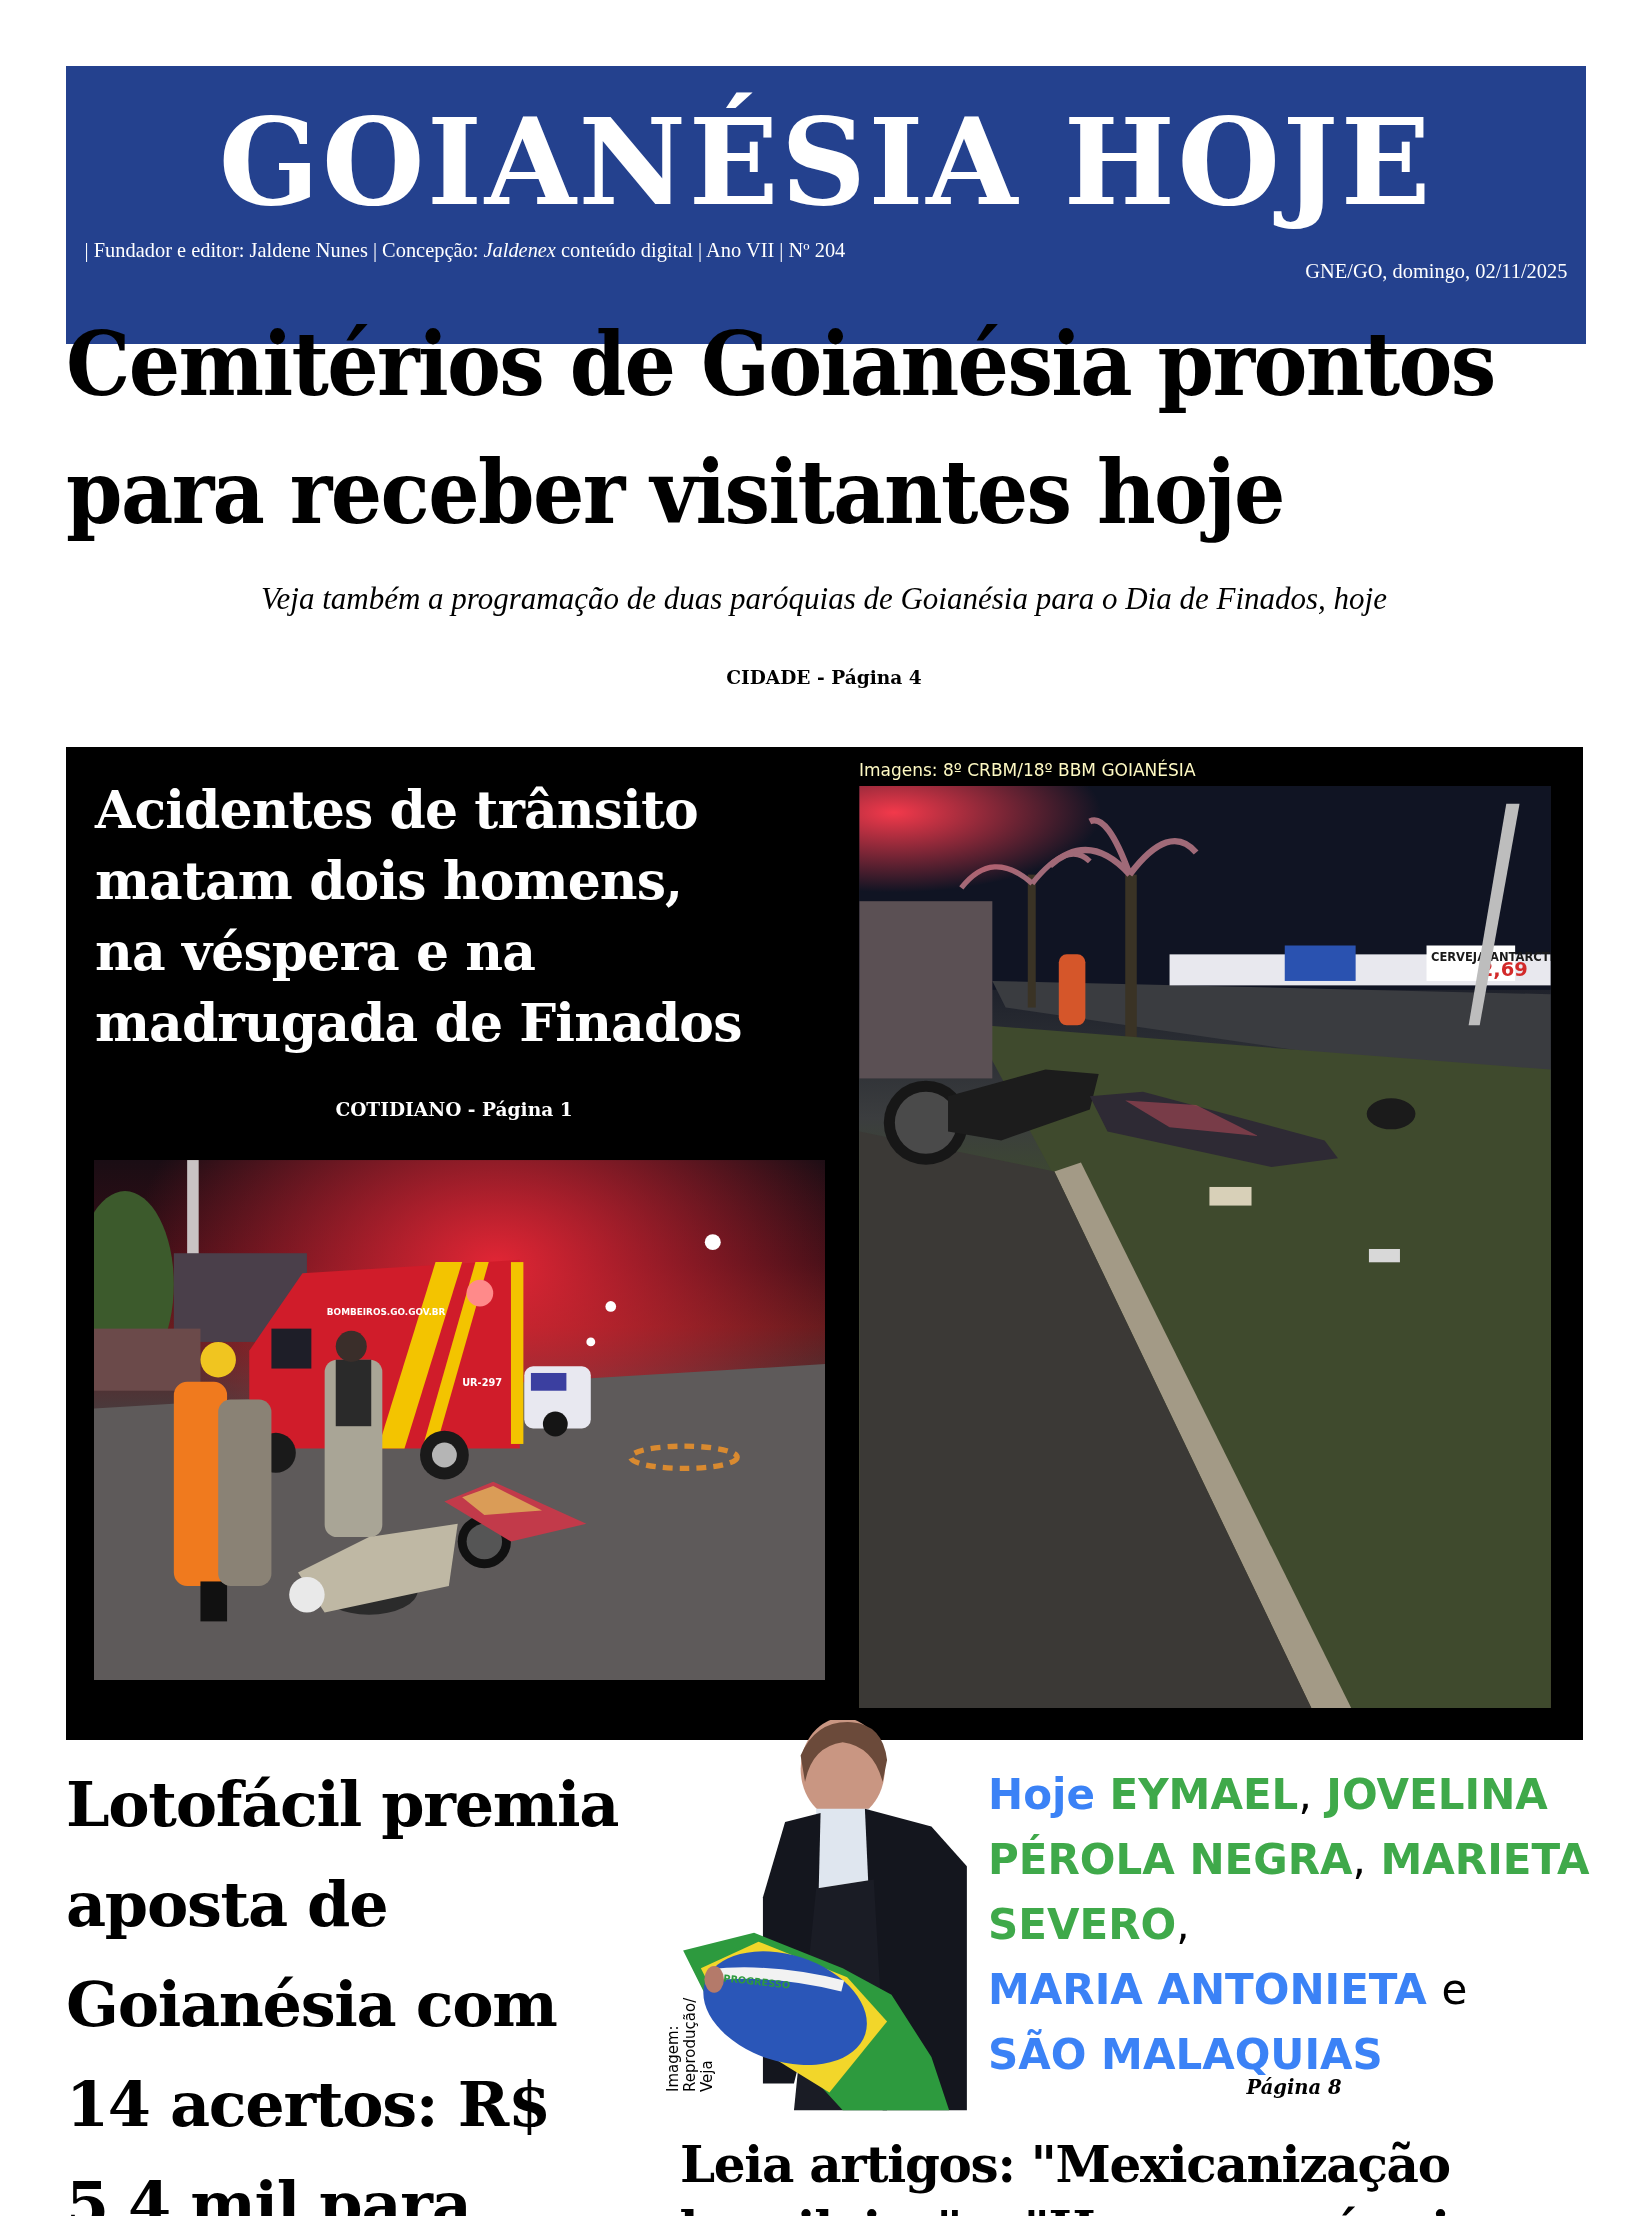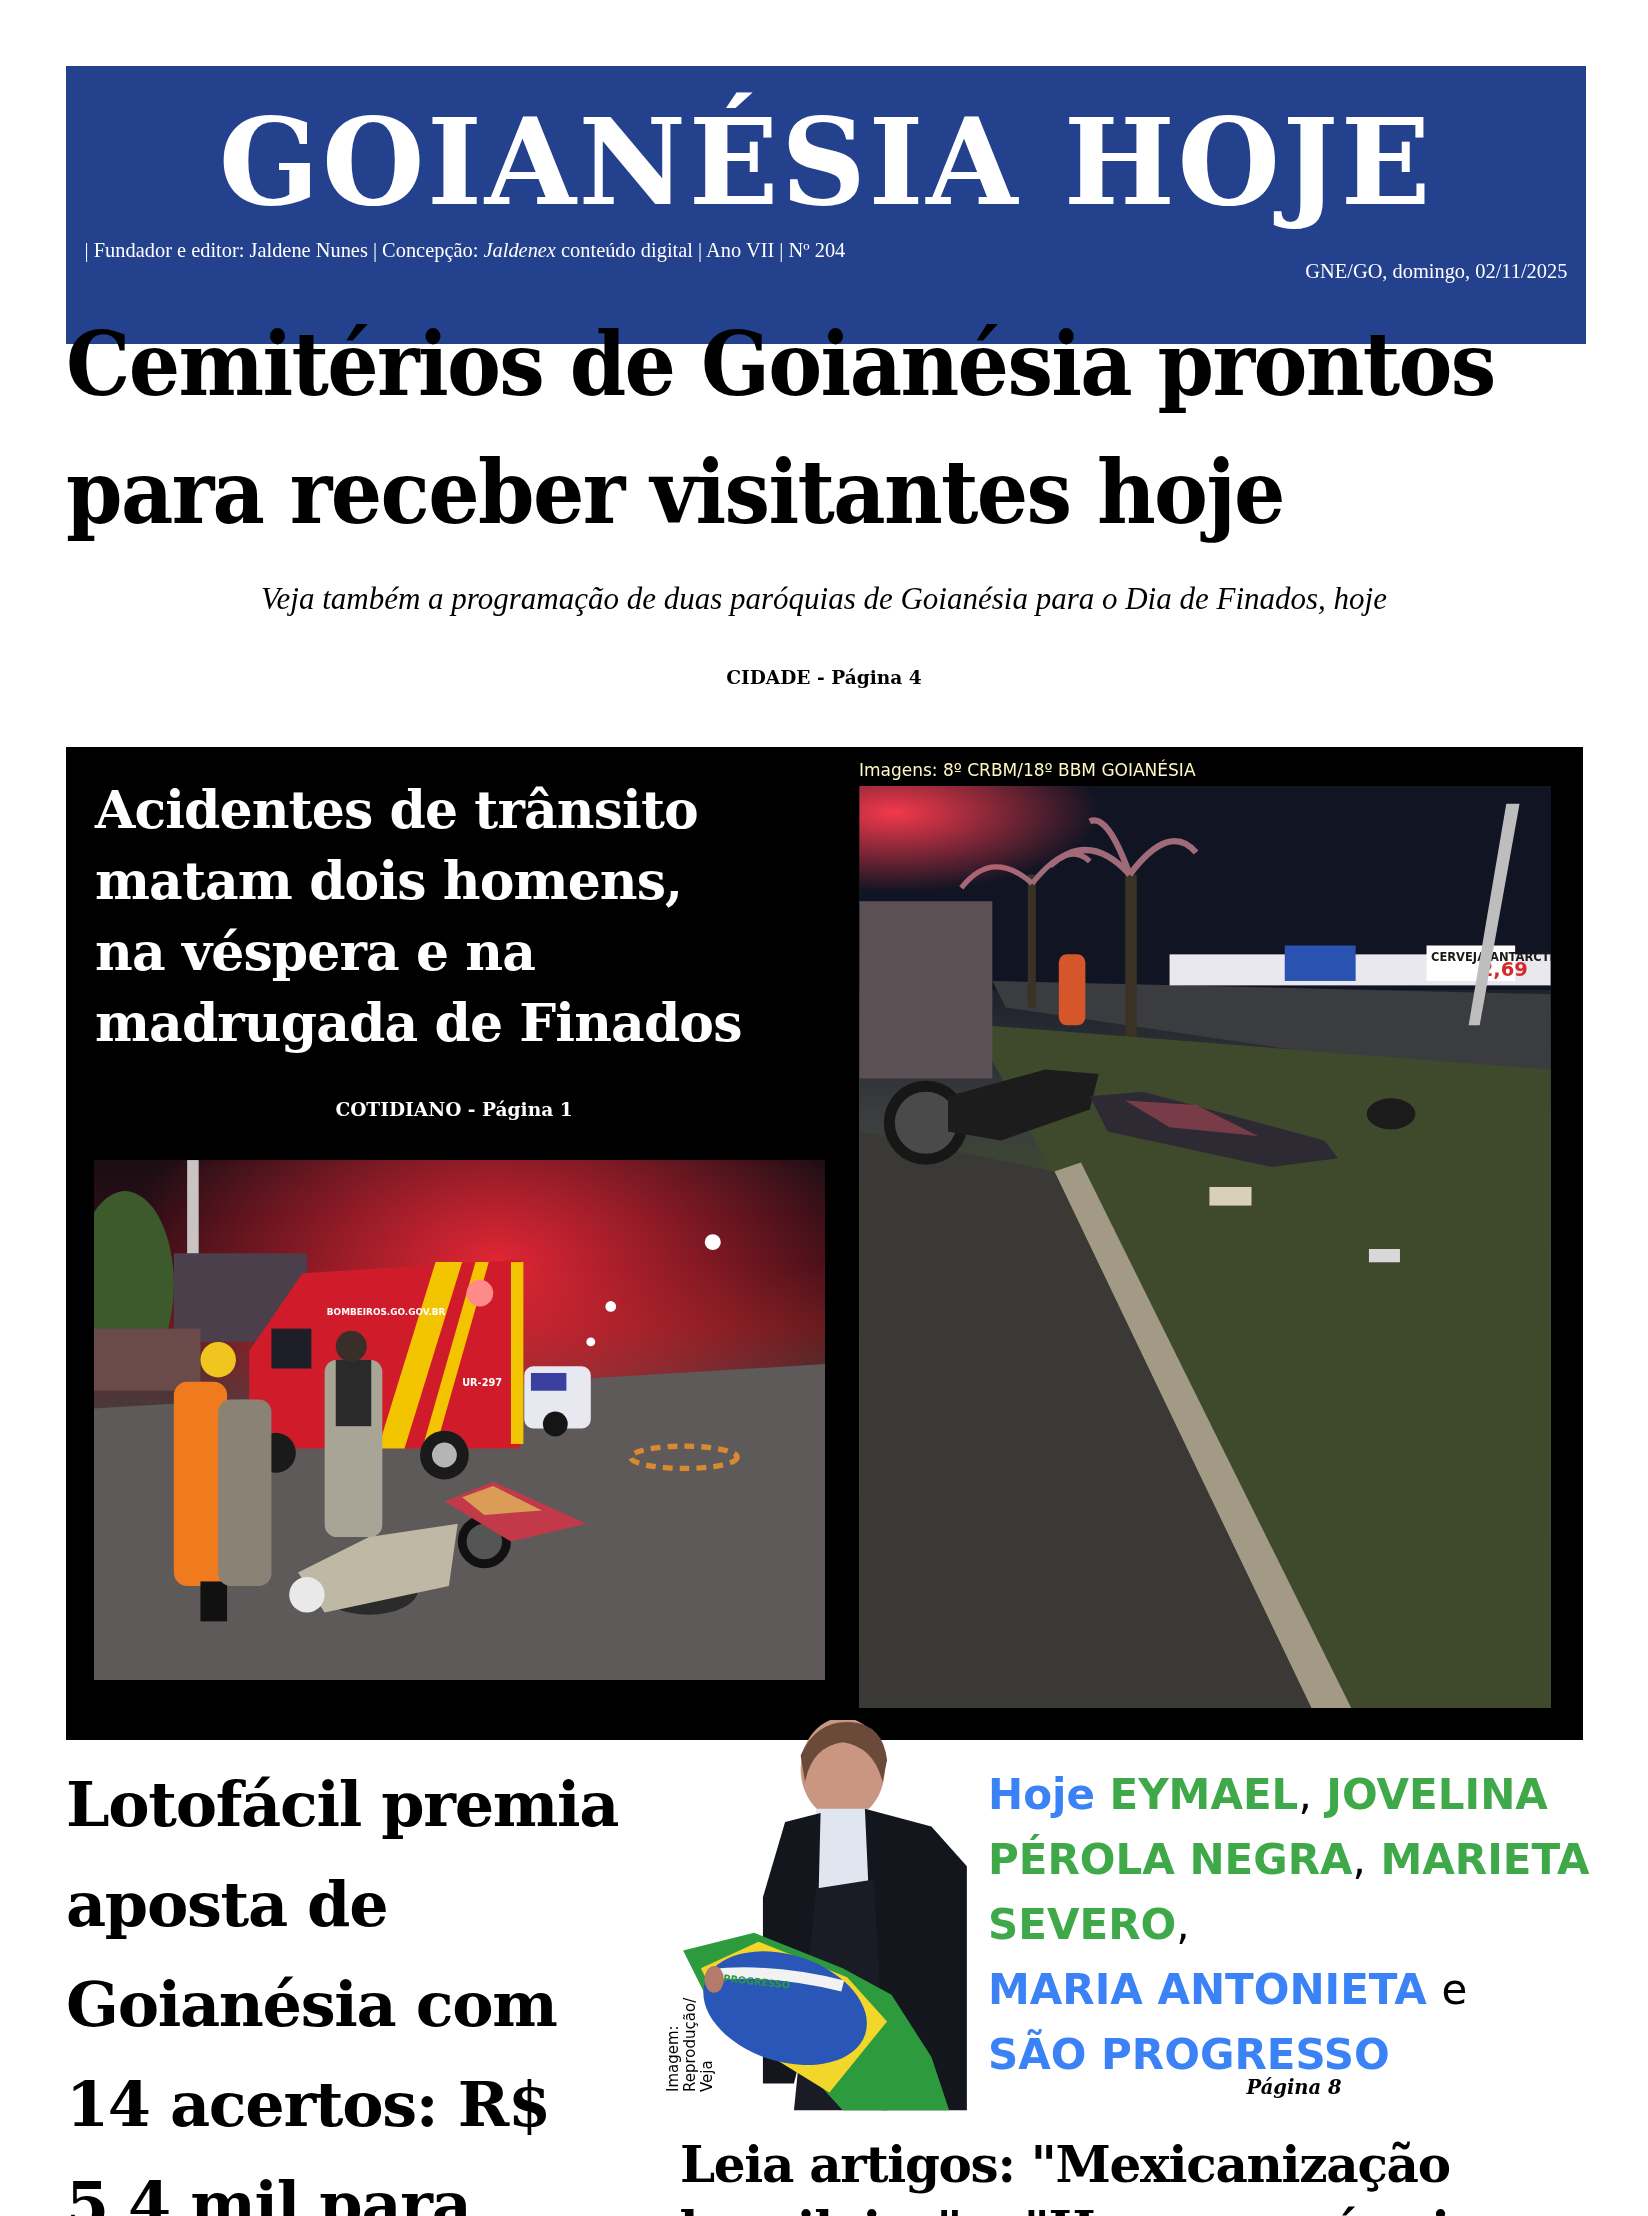--- a/index.html
+++ b/index.html
@@ -233,21 +233,21 @@
   <div>Veja</div>
 </div>
 
 <div id="bday" class="abs">
   <span class="red">Hoje</span>
   <span class="green">EYMAEL</span><span class="blk">,</span>
   <span class="green">JOVELINA PÉROLA NEGRA</span><span class="blk">,</span>
   <span class="green">MARIETA SEVERO</span><span class="blk">,</span><br>
   <span class="red">MARIA ANTONIETA</span>
   <span class="blk">e</span><br>
-  <span class="red">SÃO PROGRESSO</span>
+  <span class="red">SÃO MALAQUIAS</span>
 </div>
 <div id="bday-ref" class="abs">Página 8</div>
 
 <div id="opinion-headline" class="abs">
   <div>Leia artigos: "Mexicanização</div>
   <div>brasileira" e "Homem-máquina:</div>
 
 </div>
 
 

